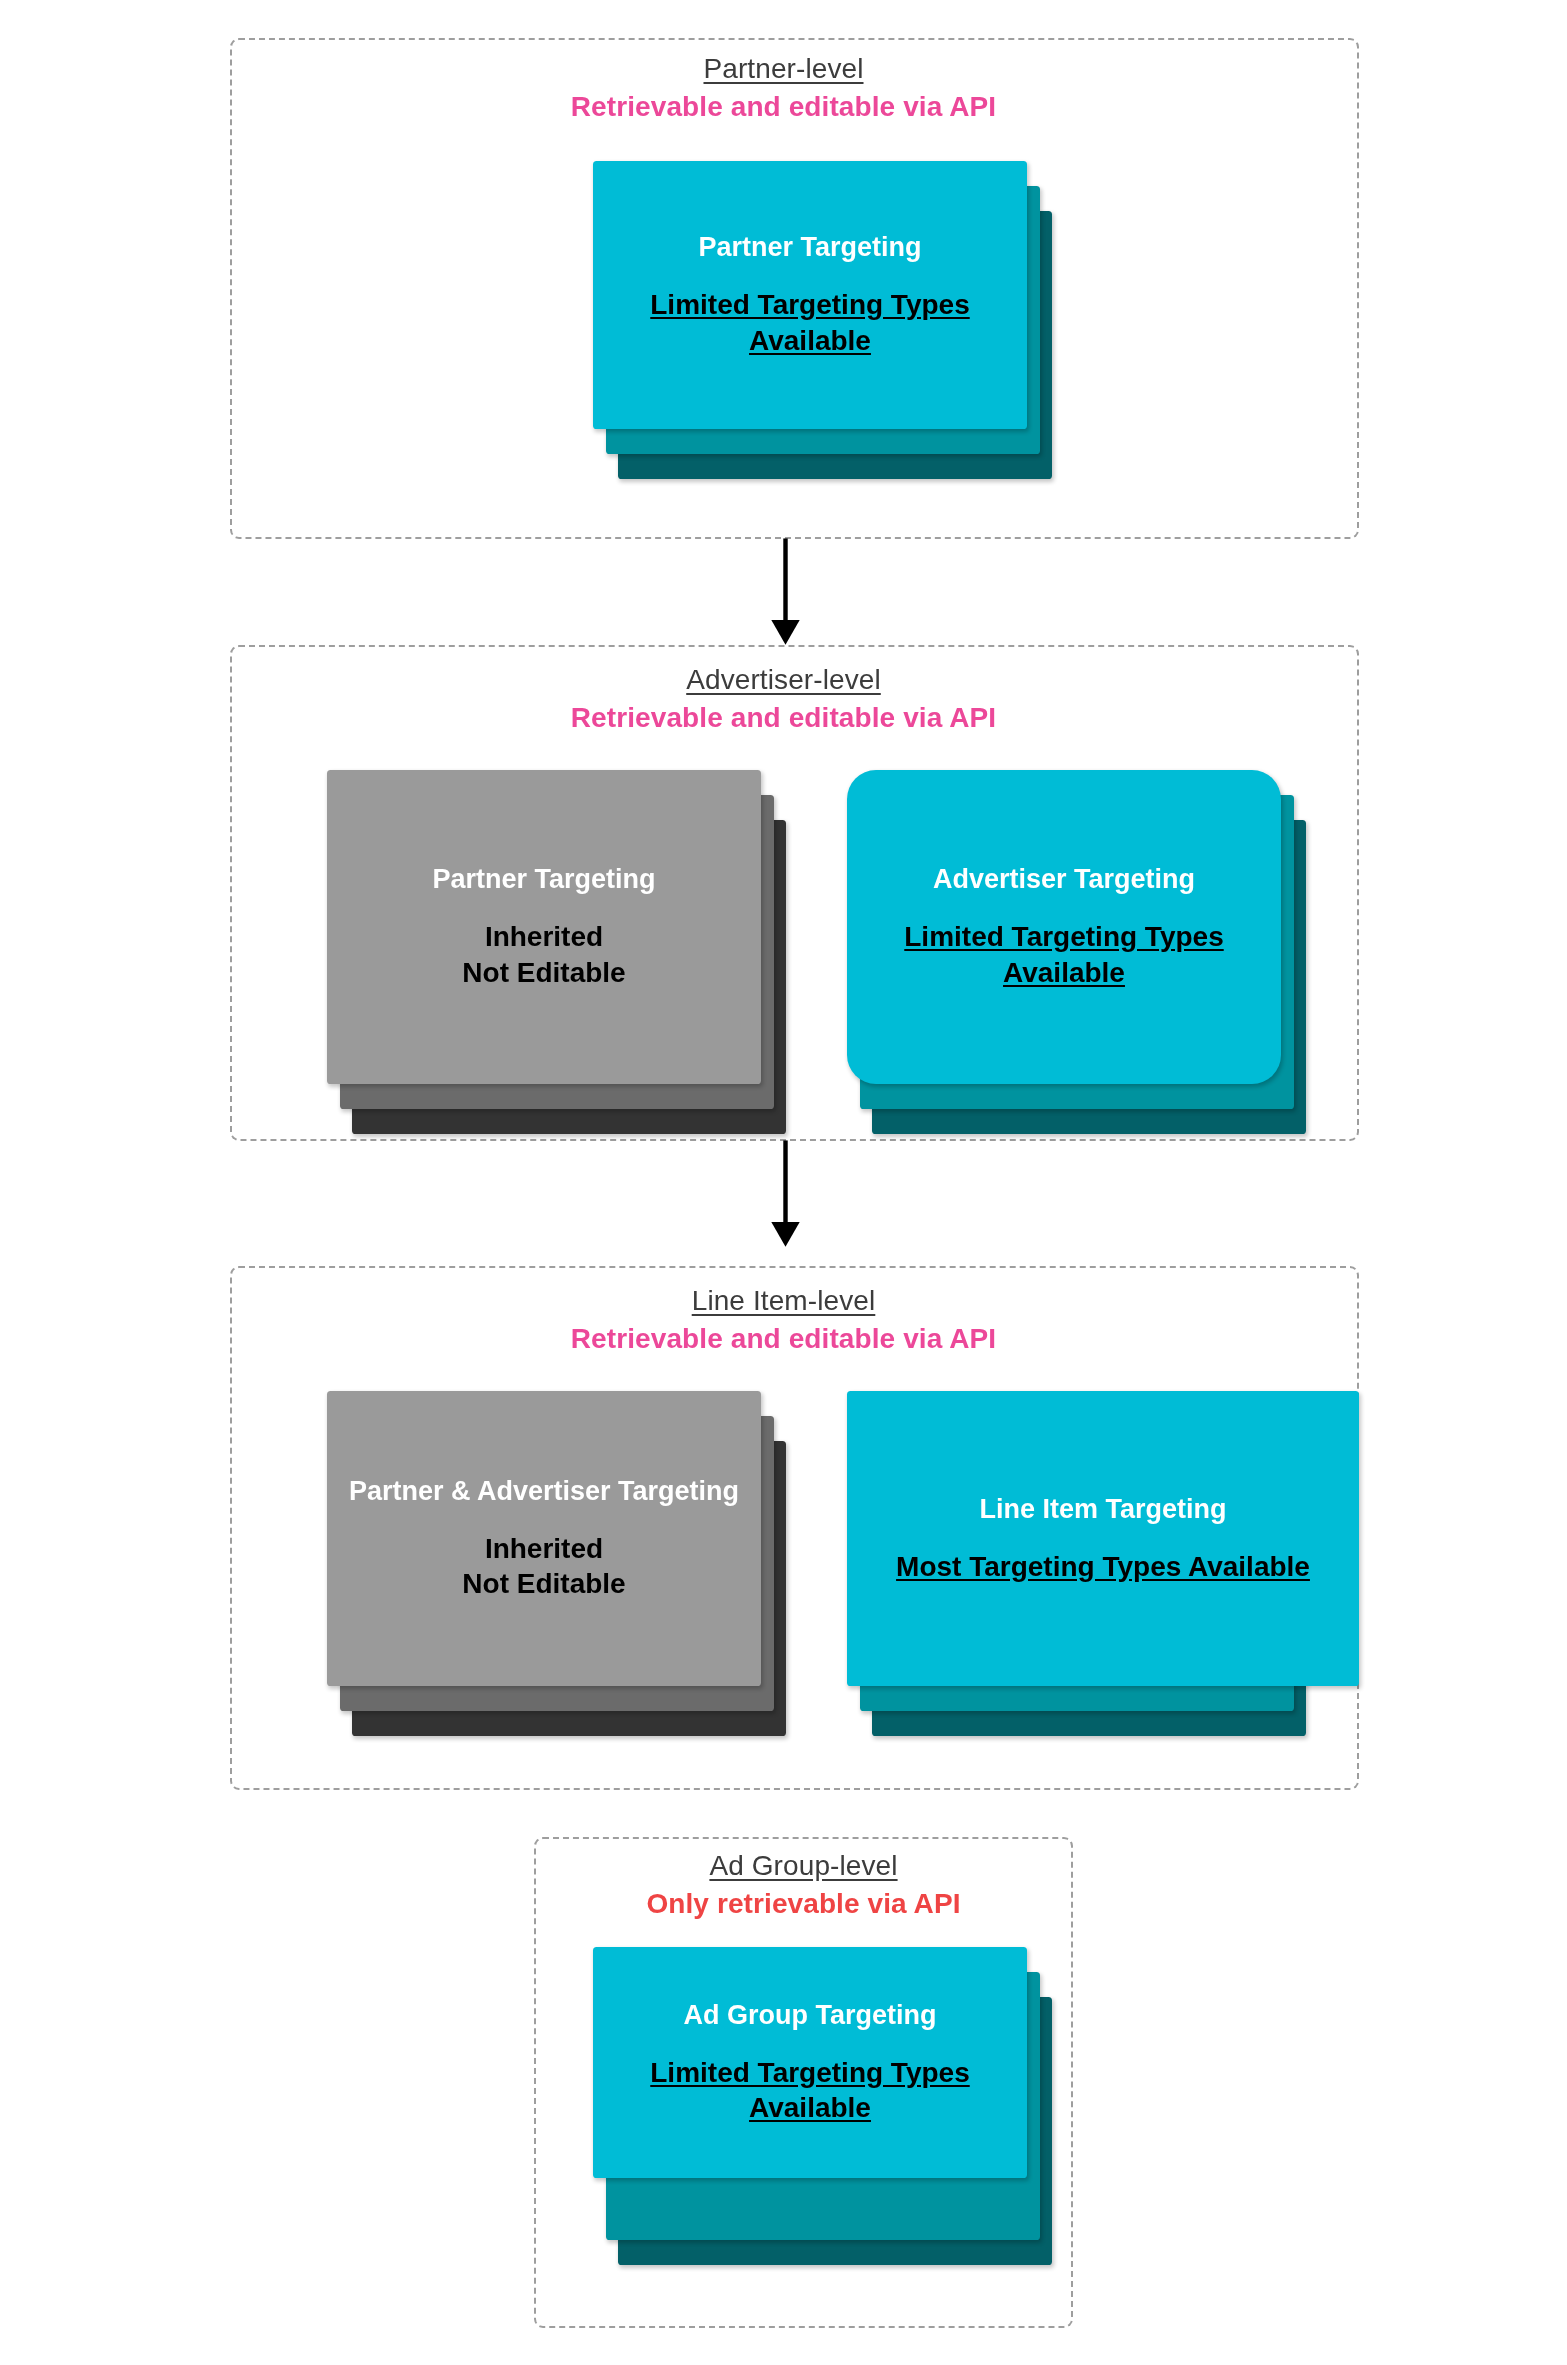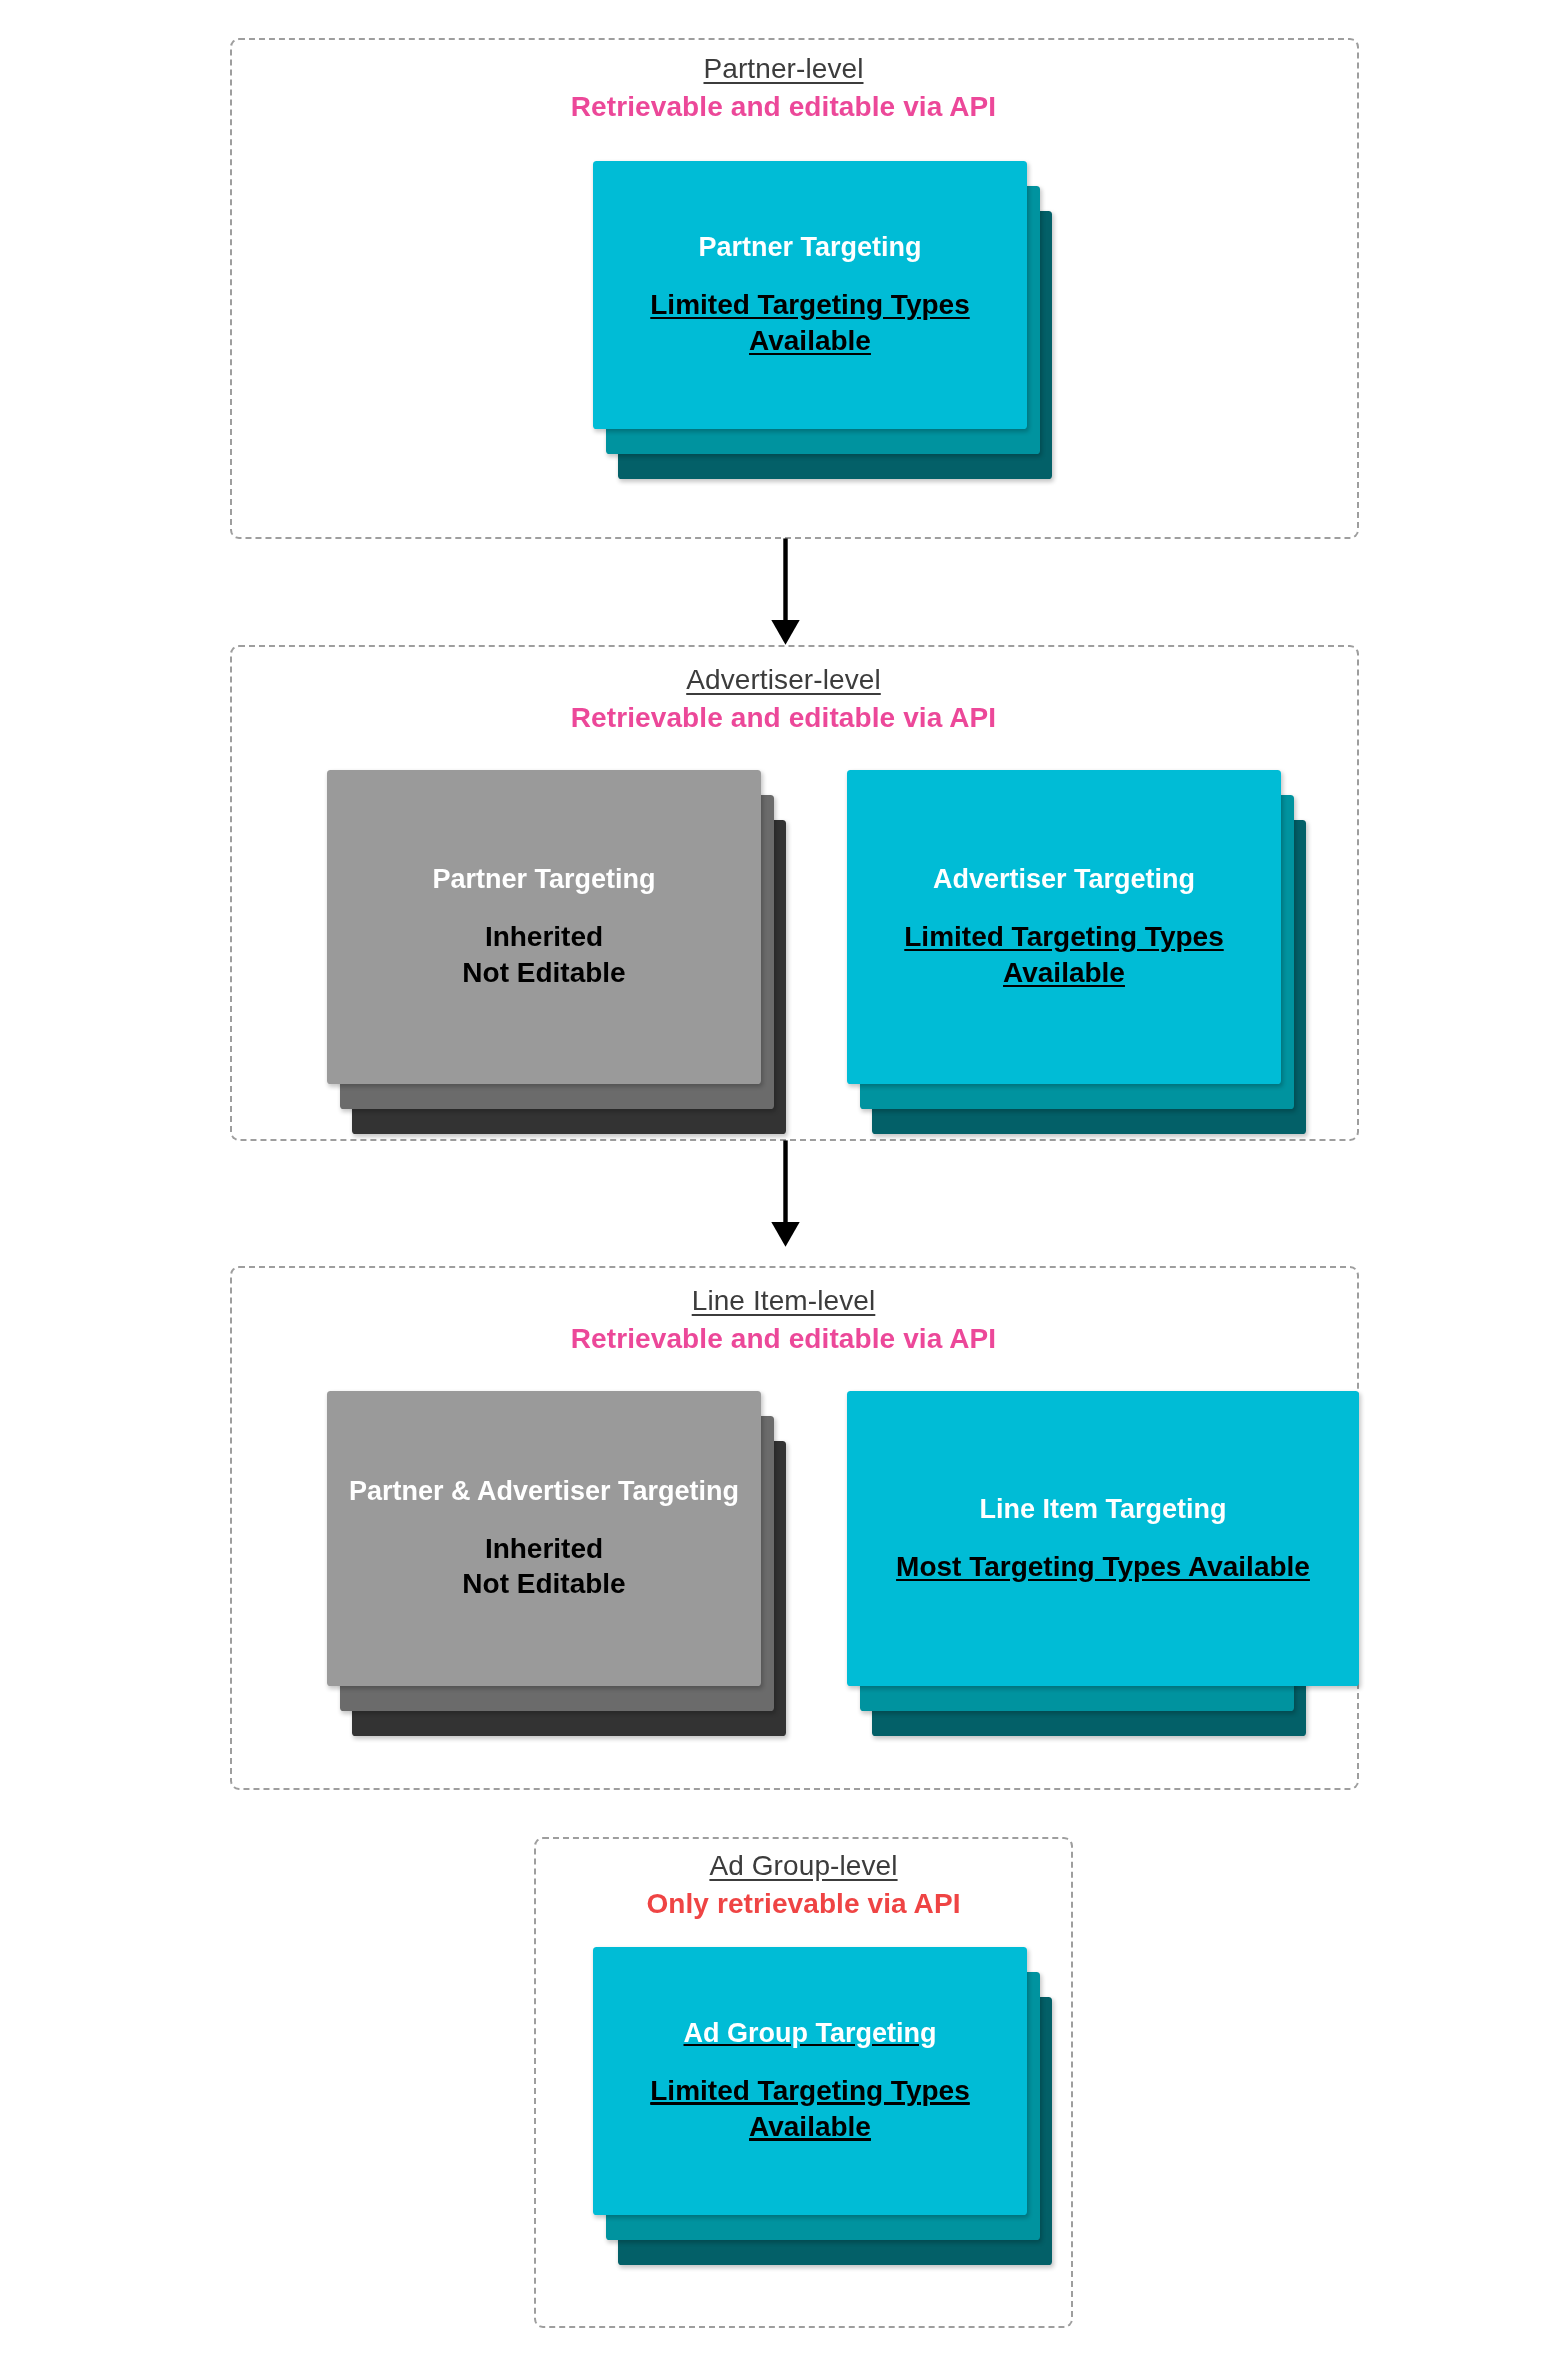--- a/index.html
+++ b/index.html
@@ -160,21 +160,21 @@
     <div class="card-layer front" style="width:434px; height:314px;">
       <div class="card-title">Partner Targeting</div>
       <div class="card-sub" style="white-space:pre-line;">Inherited
 Not Editable</div>
     </div>
   </div>
 
   <div class="card-stack stack-cyan" style="left:819px; top:770px; width:434px; height:314px;">
     <div class="card-layer back" style="width:434px; height:314px;"></div>
     <div class="card-layer mid" style="width:434px; height:314px;"></div>
-    <div class="card-layer front" style="width:434px; height:314px;">
+    <div class="card-layer front" style="width:434px; height:314px;border-radius:29px;">
       <div class="card-title">Advertiser Targeting</div>
       <div class="card-sub underlined">Limited Targeting Types Available</div>
     </div>
   </div>
 
   <svg class="arrow" style="left:766px; top:1140px;" width="39" height="109" viewBox="0 0 44 122">
     <line x1="22" y1="0" x2="22" y2="100" stroke="#000000" stroke-width="5"></line>
     <polygon points="22,120 6,92 38,92" fill="#000000"></polygon>
   </svg>
 
@@ -207,20 +207,20 @@
   <div class="level-box" style="left:534px; top:1837px; width:539px; height:491px;"></div>
 
   <div class="level-head" style="top:1849px; left:534px; right:auto; width:539px;">
     <span class="level-title">Ad Group-level</span>
     <span class="level-sub alert">Only retrievable via API</span>
   </div>
 
   <div class="card-stack stack-cyan" style="left:565px; top:1947px; width:434px; height:268px;">
     <div class="card-layer back" style="width:434px; height:268px;"></div>
     <div class="card-layer mid" style="width:434px; height:268px;"></div>
-    <div class="card-layer front" style="width:434px; height:268px;text-decoration:underline;">
+    <div class="card-layer front" style="width:434px; height:231px;">
       <div class="card-title">Ad Group Targeting</div>
       <div class="card-sub underlined">Limited Targeting Types Available</div>
     </div>
   </div>
 
 </div>
 
 
 </body></html>

